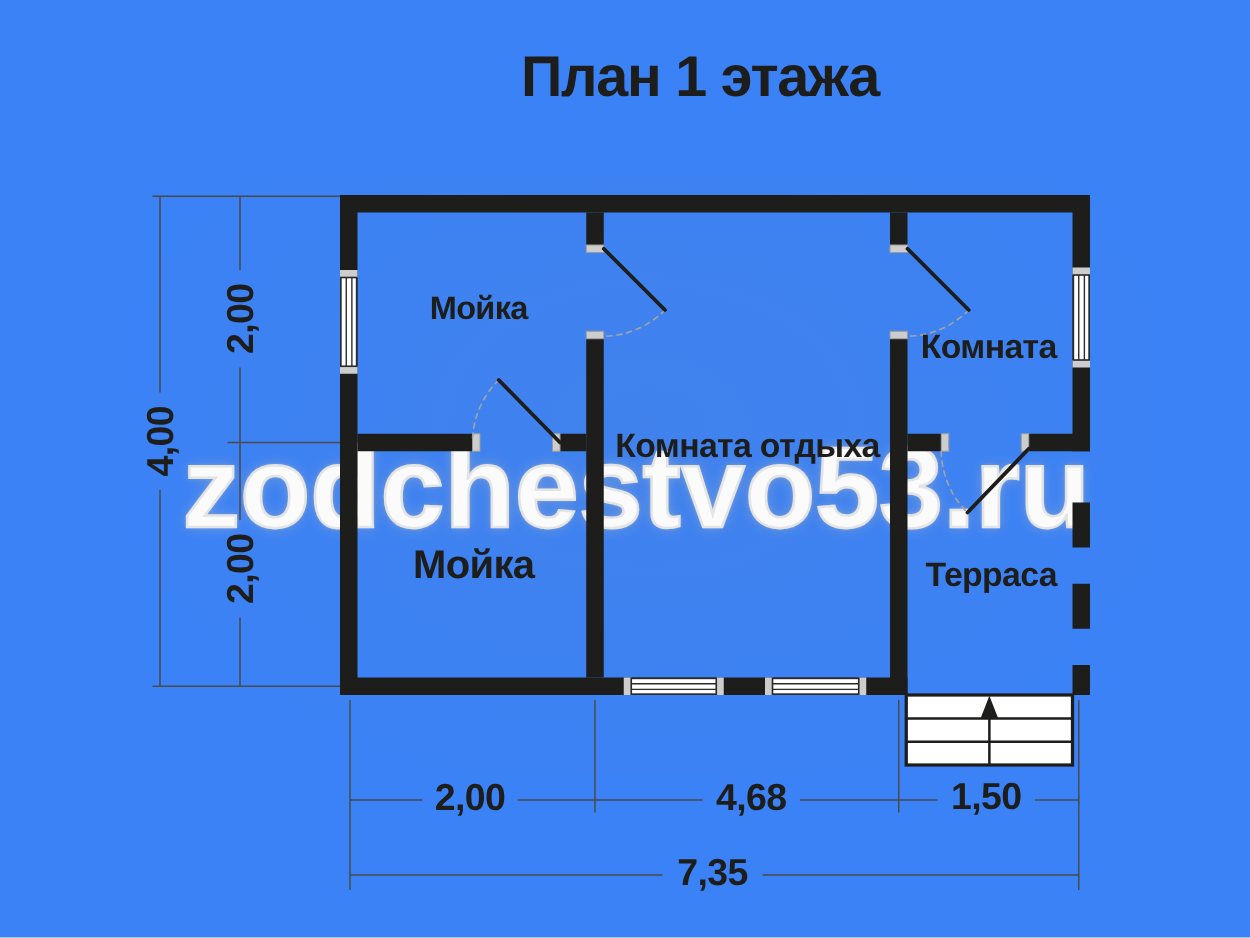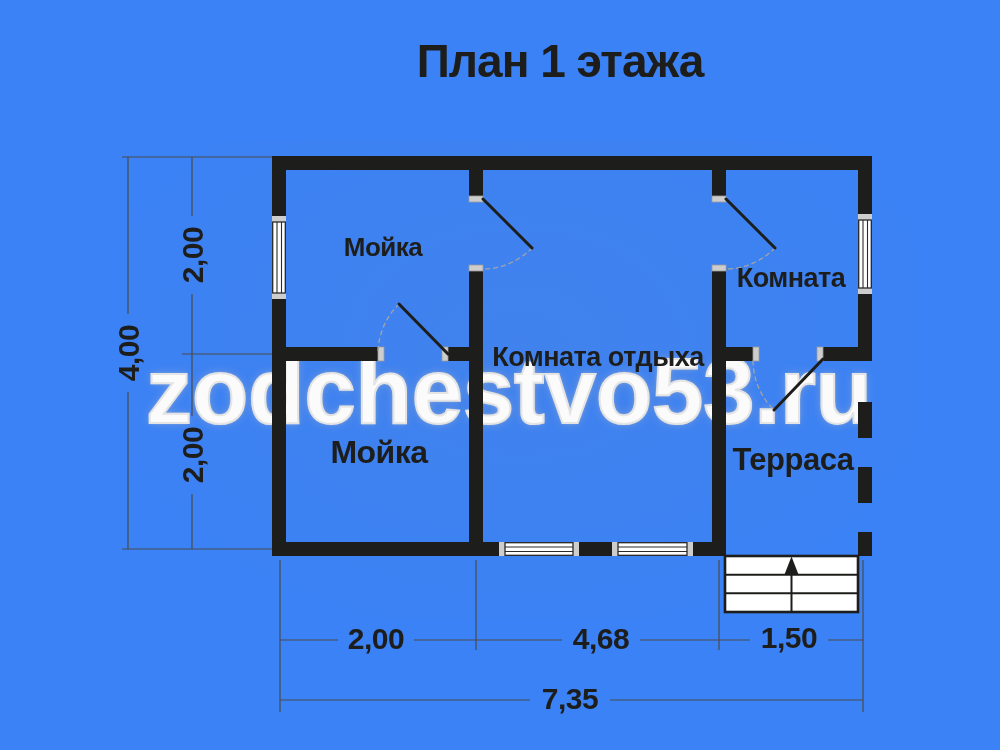--- a/index.html
+++ b/index.html
@@ -163,21 +163,21 @@
         <path d="M280,640 H338 M414,640 H562 M640,640 H750 M828,640 H863"></path>
         <path d="M280,700 H530 M610,700 H863"></path>
       </g>
     </g>
   </svg>
 
   <div class="room-label" style="left:383px;top:247px;font-size:26px;">Мойка</div>
   <div class="room-label" style="left:379px;top:452px;font-size:32px;">Мойка</div>
   <div class="room-label" style="left:598px;top:357px;font-size:27px;">Комната отдыха</div>
   <div class="room-label" style="left:791px;top:278px;font-size:27px;">Комната</div>
-  <div class="room-label" style="left:793px;top:460px;font-size:31px;">Терраса</div>
+  <div class="room-label" style="left:793px;top:460px;font-size:27px;">Терраса</div>
 
   <div class="dim-label vert" style="left:129px;top:353px;">4,00</div>
   <div class="dim-label vert" style="left:193px;top:255px;">2,00</div>
   <div class="dim-label vert" style="left:193px;top:455px;">2,00</div>
 
   <div class="dim-label" style="left:376px;top:639px;">2,00</div>
   <div class="dim-label" style="left:601px;top:639px;">4,68</div>
   <div class="dim-label" style="left:789px;top:638px;">1,50</div>
   <div class="dim-label" style="left:570px;top:699px;">7,35</div>
 

